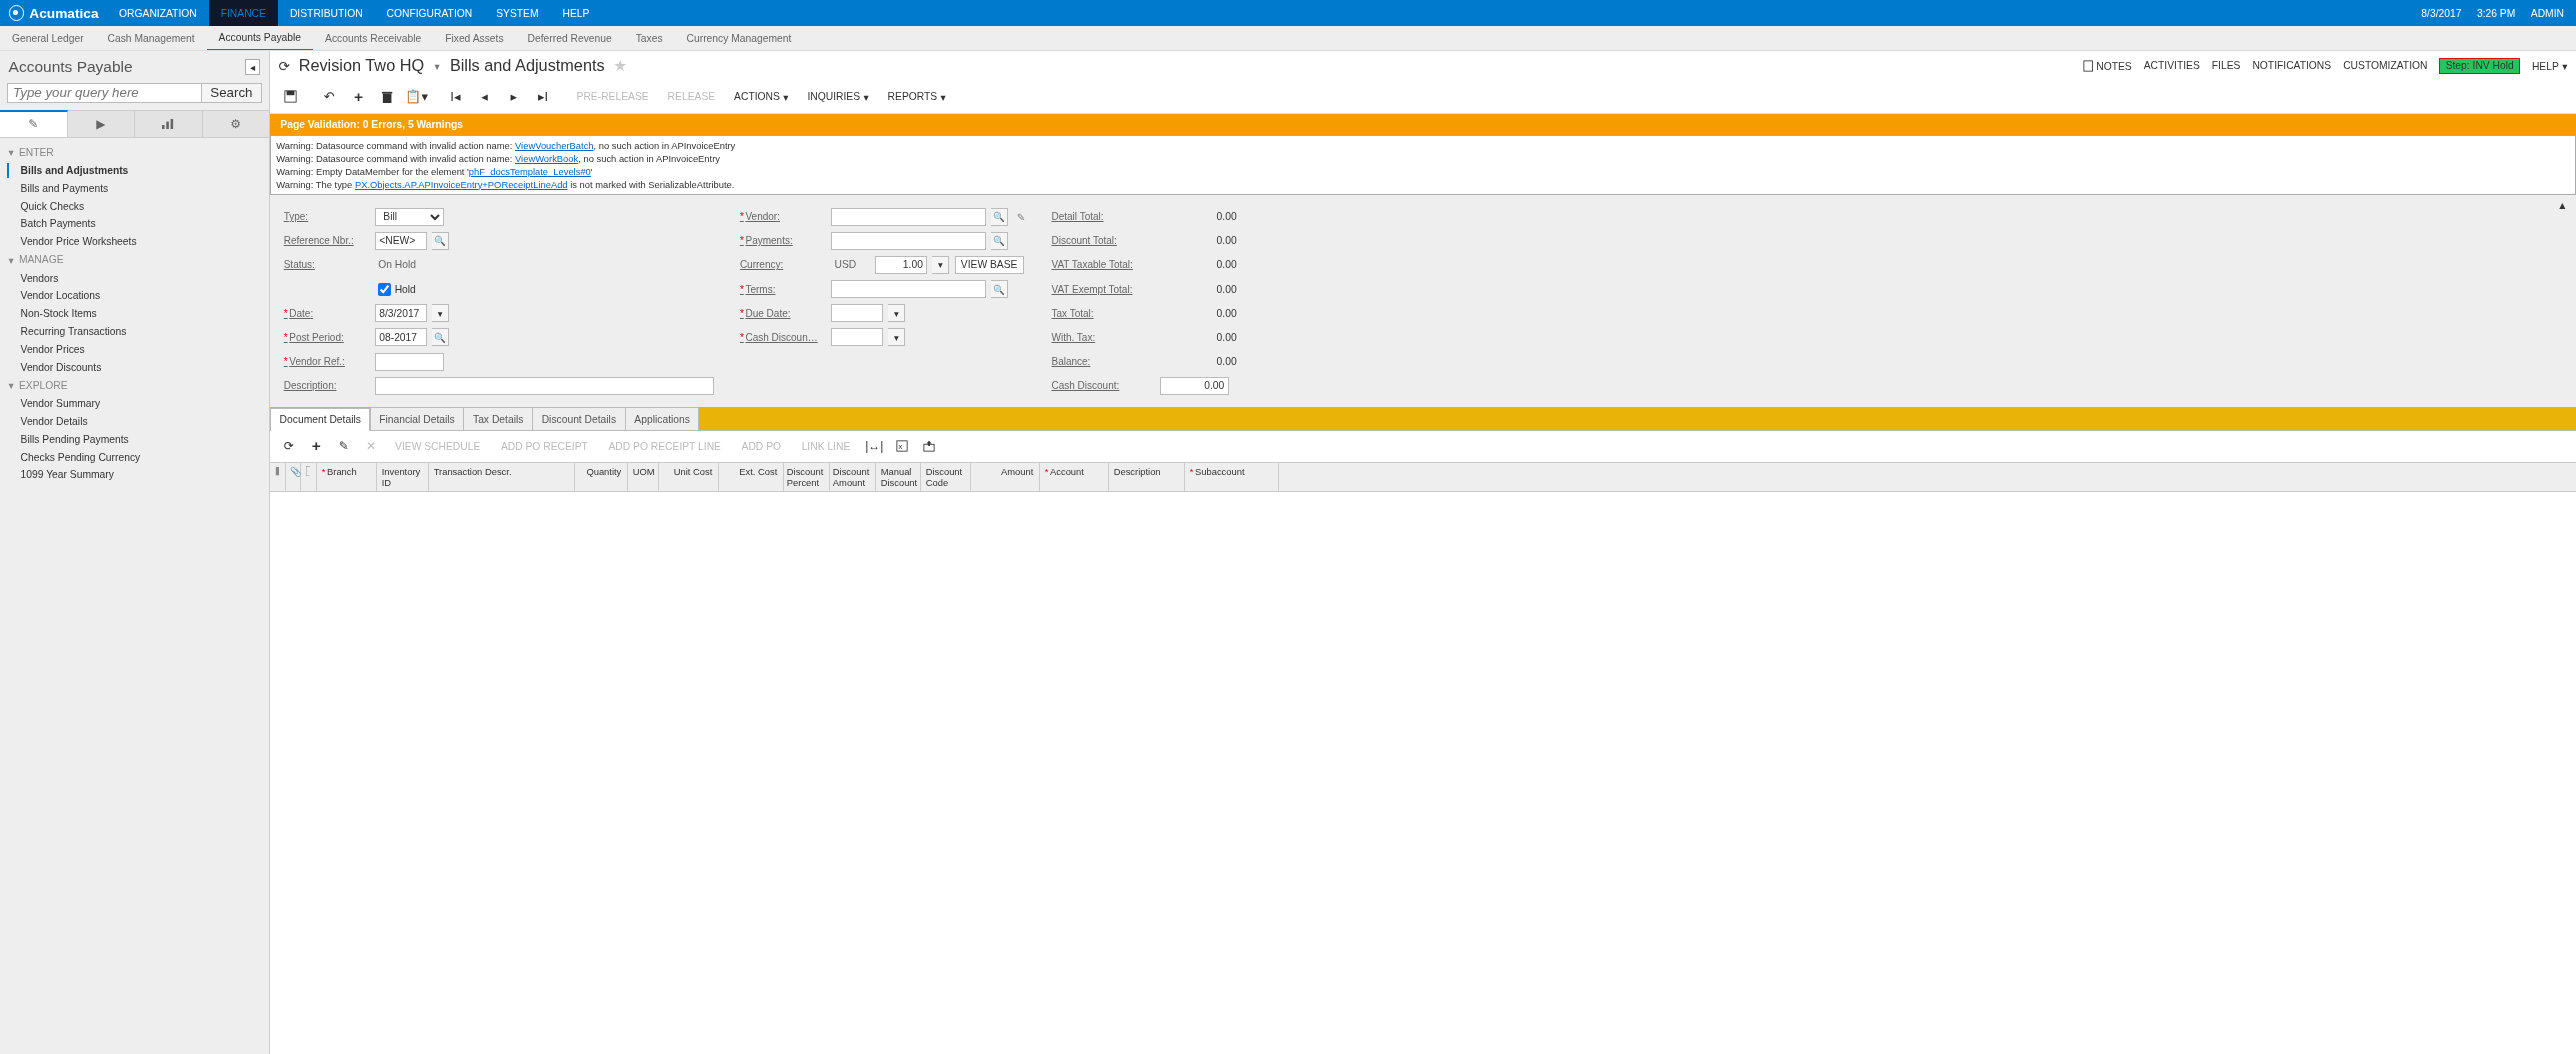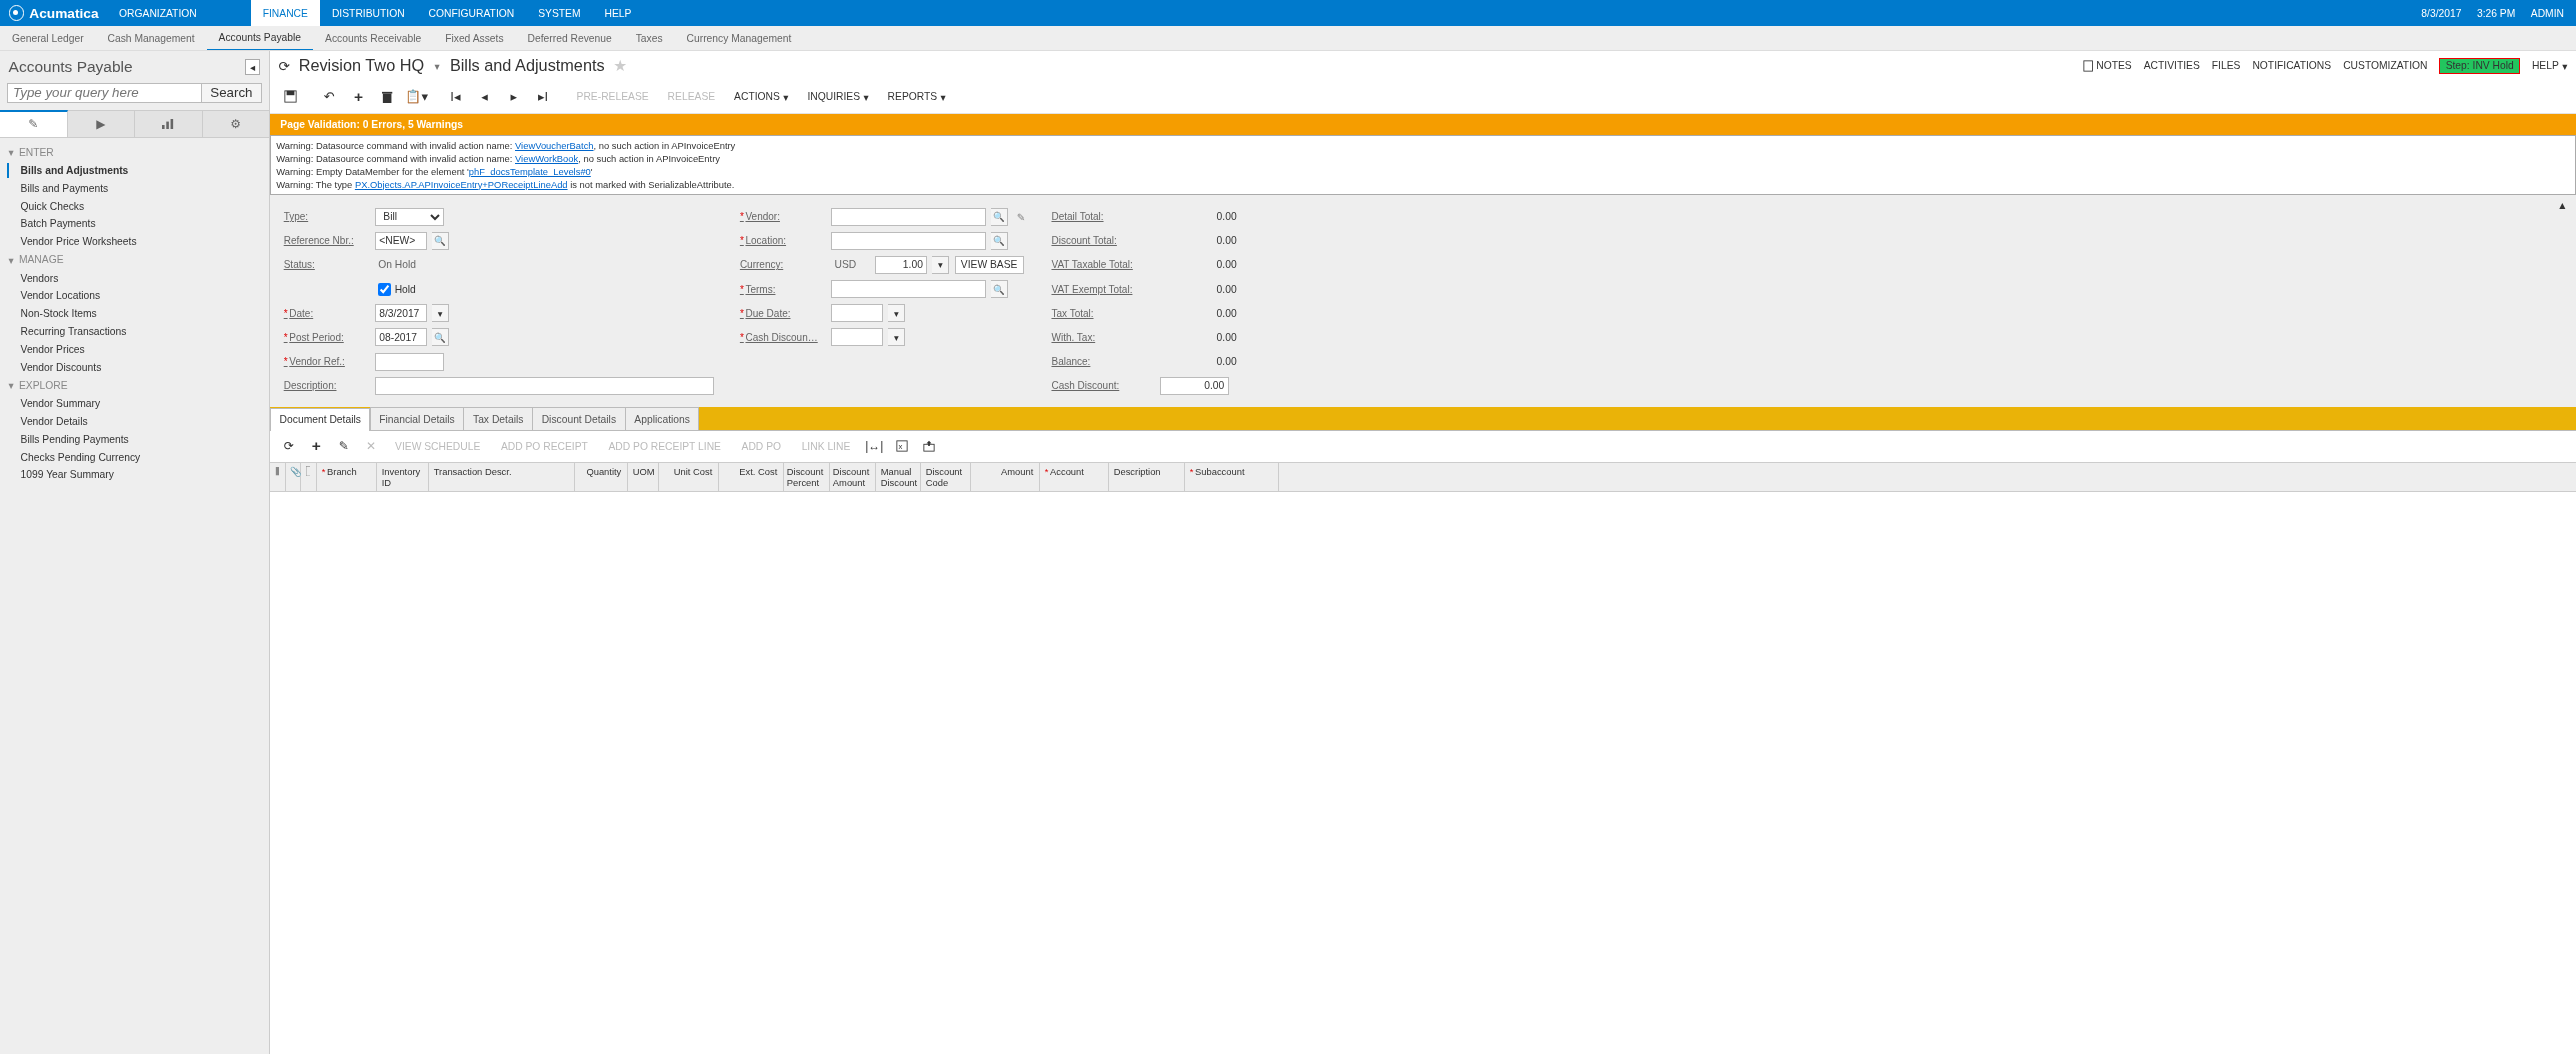--- a/index.html
+++ b/index.html
@@ -5,21 +5,21 @@
 * { margin:0; padding:0; box-sizing:border-box; font-family:Arial,Helvetica,sans-serif; }
 body { font-size:10.3px; color:#333; background:#fff; }
 
 
 .topbar { background:#007acc; color:#fff; height:26px; display:flex; align-items:stretch; }
 .logo-area { display:flex; align-items:center; padding:0 8.6px; font-size:13.7px; font-weight:bold; }
 .logo-icon { width:15.5px; height:15.5px; border-radius:50%; border:1.7px solid #fff; margin-right:5.2px; position:relative; }
 .logo-icon::after { content:''; position:absolute; width:5.2px; height:5.2px; background:#fff; border-radius:50%; top:3.4px; left:3.4px; }
 .topnav { display:flex; }
 .topnav-item { padding:0 12px; display:flex; align-items:center; font-size:10.3px; color:#fff; cursor:pointer; }
-.topnav-item.active { background:#ffffff; color:#007acc; font-weight:500;margin-left:42px; }
+.topnav-item.active { background:#0f172a; color:#007acc; font-weight:500; }
 .top-right { margin-left:auto; display:flex; align-items:center; padding-right:12px; gap:15.5px; font-size:10.3px; }
 
 
 .subbar { background:#eee; height:25px; display:flex; align-items:stretch; border-bottom:0.9px solid #ddd; }
 .subbar-item { padding:0 12px; display:flex; align-items:center; color:#666; cursor:pointer; }
 .subbar-item.active { color:#333; border-bottom:1.7px solid #007acc; }
 
 
 .main { display:flex; height:calc(100vh - 51px); }
 .left-panel { width:270px; background:#eee; border-right:0.9px solid #ccc; display:flex; flex-direction:column; }
@@ -42,21 +42,21 @@
 .tree-item.active::before { content:''; position:absolute; left:6.9px; top:1.7px; bottom:1.7px; width:2.6px; background:#007acc; }
 
 
 .content { flex:1; display:flex; flex-direction:column; overflow:hidden; }
 .page-header { display:flex; align-items:center; padding:5.2px 8.6px; gap:8.6px; }
 .page-header .refresh { font-size:13.7px; cursor:pointer; color:#333; }
 .page-header .crumb { font-size:16.3px; color:#333; }
 .page-header .dd { color:#777; padding:0 1.7px; }
 .page-header .star { color:#ccc; font-size:15.5px; }
 .header-right { margin-left:auto; display:flex; align-items:center; gap:12px; font-size:10.3px; color:#333; }
-.header-right-item { display:flex; align-items:center; gap:3.4px; cursor:pointer; }
+.header-right-item { display:flex; align-items:flex-end; gap:3.4px; cursor:pointer; }
 .step-badge { background:#22c55e; border:0.9px solid #e00; padding:1.7px 5.2px; color:#333; }
 
 .toolbar { display:flex; align-items:center; padding:5.2px 8.6px; gap:5.2px; border-bottom:0.9px solid #e3e3e3; }
 .tb-btn { width:24px; height:22px; display:flex; align-items:center; justify-content:center; cursor:pointer; color:#333; font-size:13px; }
 .tb-sep { width:0.9px; height:17px; background:transparent; margin:0 1.7px; }
 .tb-text-btn { padding:0 6.9px; height:22px; display:flex; align-items:center; font-size:10.3px; color:#333; cursor:pointer; gap:3.4px; }
 .tb-text-btn.disabled { color:#bbb; cursor:default; }
 
 .validation-bar { background:#f59d00; color:#fff; font-weight:bold; padding:5.2px 10.3px; font-size:10.3px; }
 .warnings { background:#fff; border:0.9px solid #aaa; margin:0; padding:3.4px 5.2px; font-size:9.4px; color:#333; }
@@ -299,21 +299,21 @@
                 <span class="req">*</span>
                 <span>Vendor:</span>
               </div>
               <input class="finput" style="width: 155px;">
               <div class="lookup-btn">🔍</div>
               <span style="margin-left:3.4px;color:#888;cursor:pointer">✎</span>
             </div>
           <div class="frow">
               <div class="flabel">
                 <span class="req">*</span>
-                <span>Location:</span>
+                <span>Payments:</span>
               </div>
               <input class="finput" style="width: 155px;">
               <div class="lookup-btn">🔍</div>
             </div>
           <div class="frow">
               <div class="flabel">Currency:</div>
               <div class="readonly" style="width:39px;padding-left:3.4px">USD</div>
               <input class="finput right" style="width: 52px;" value="1.00">
               <div class="lookup-btn">▾</div>
               <button class="finput" style="padding:0 5.2px;cursor:pointer">VIEW BASE</button>

